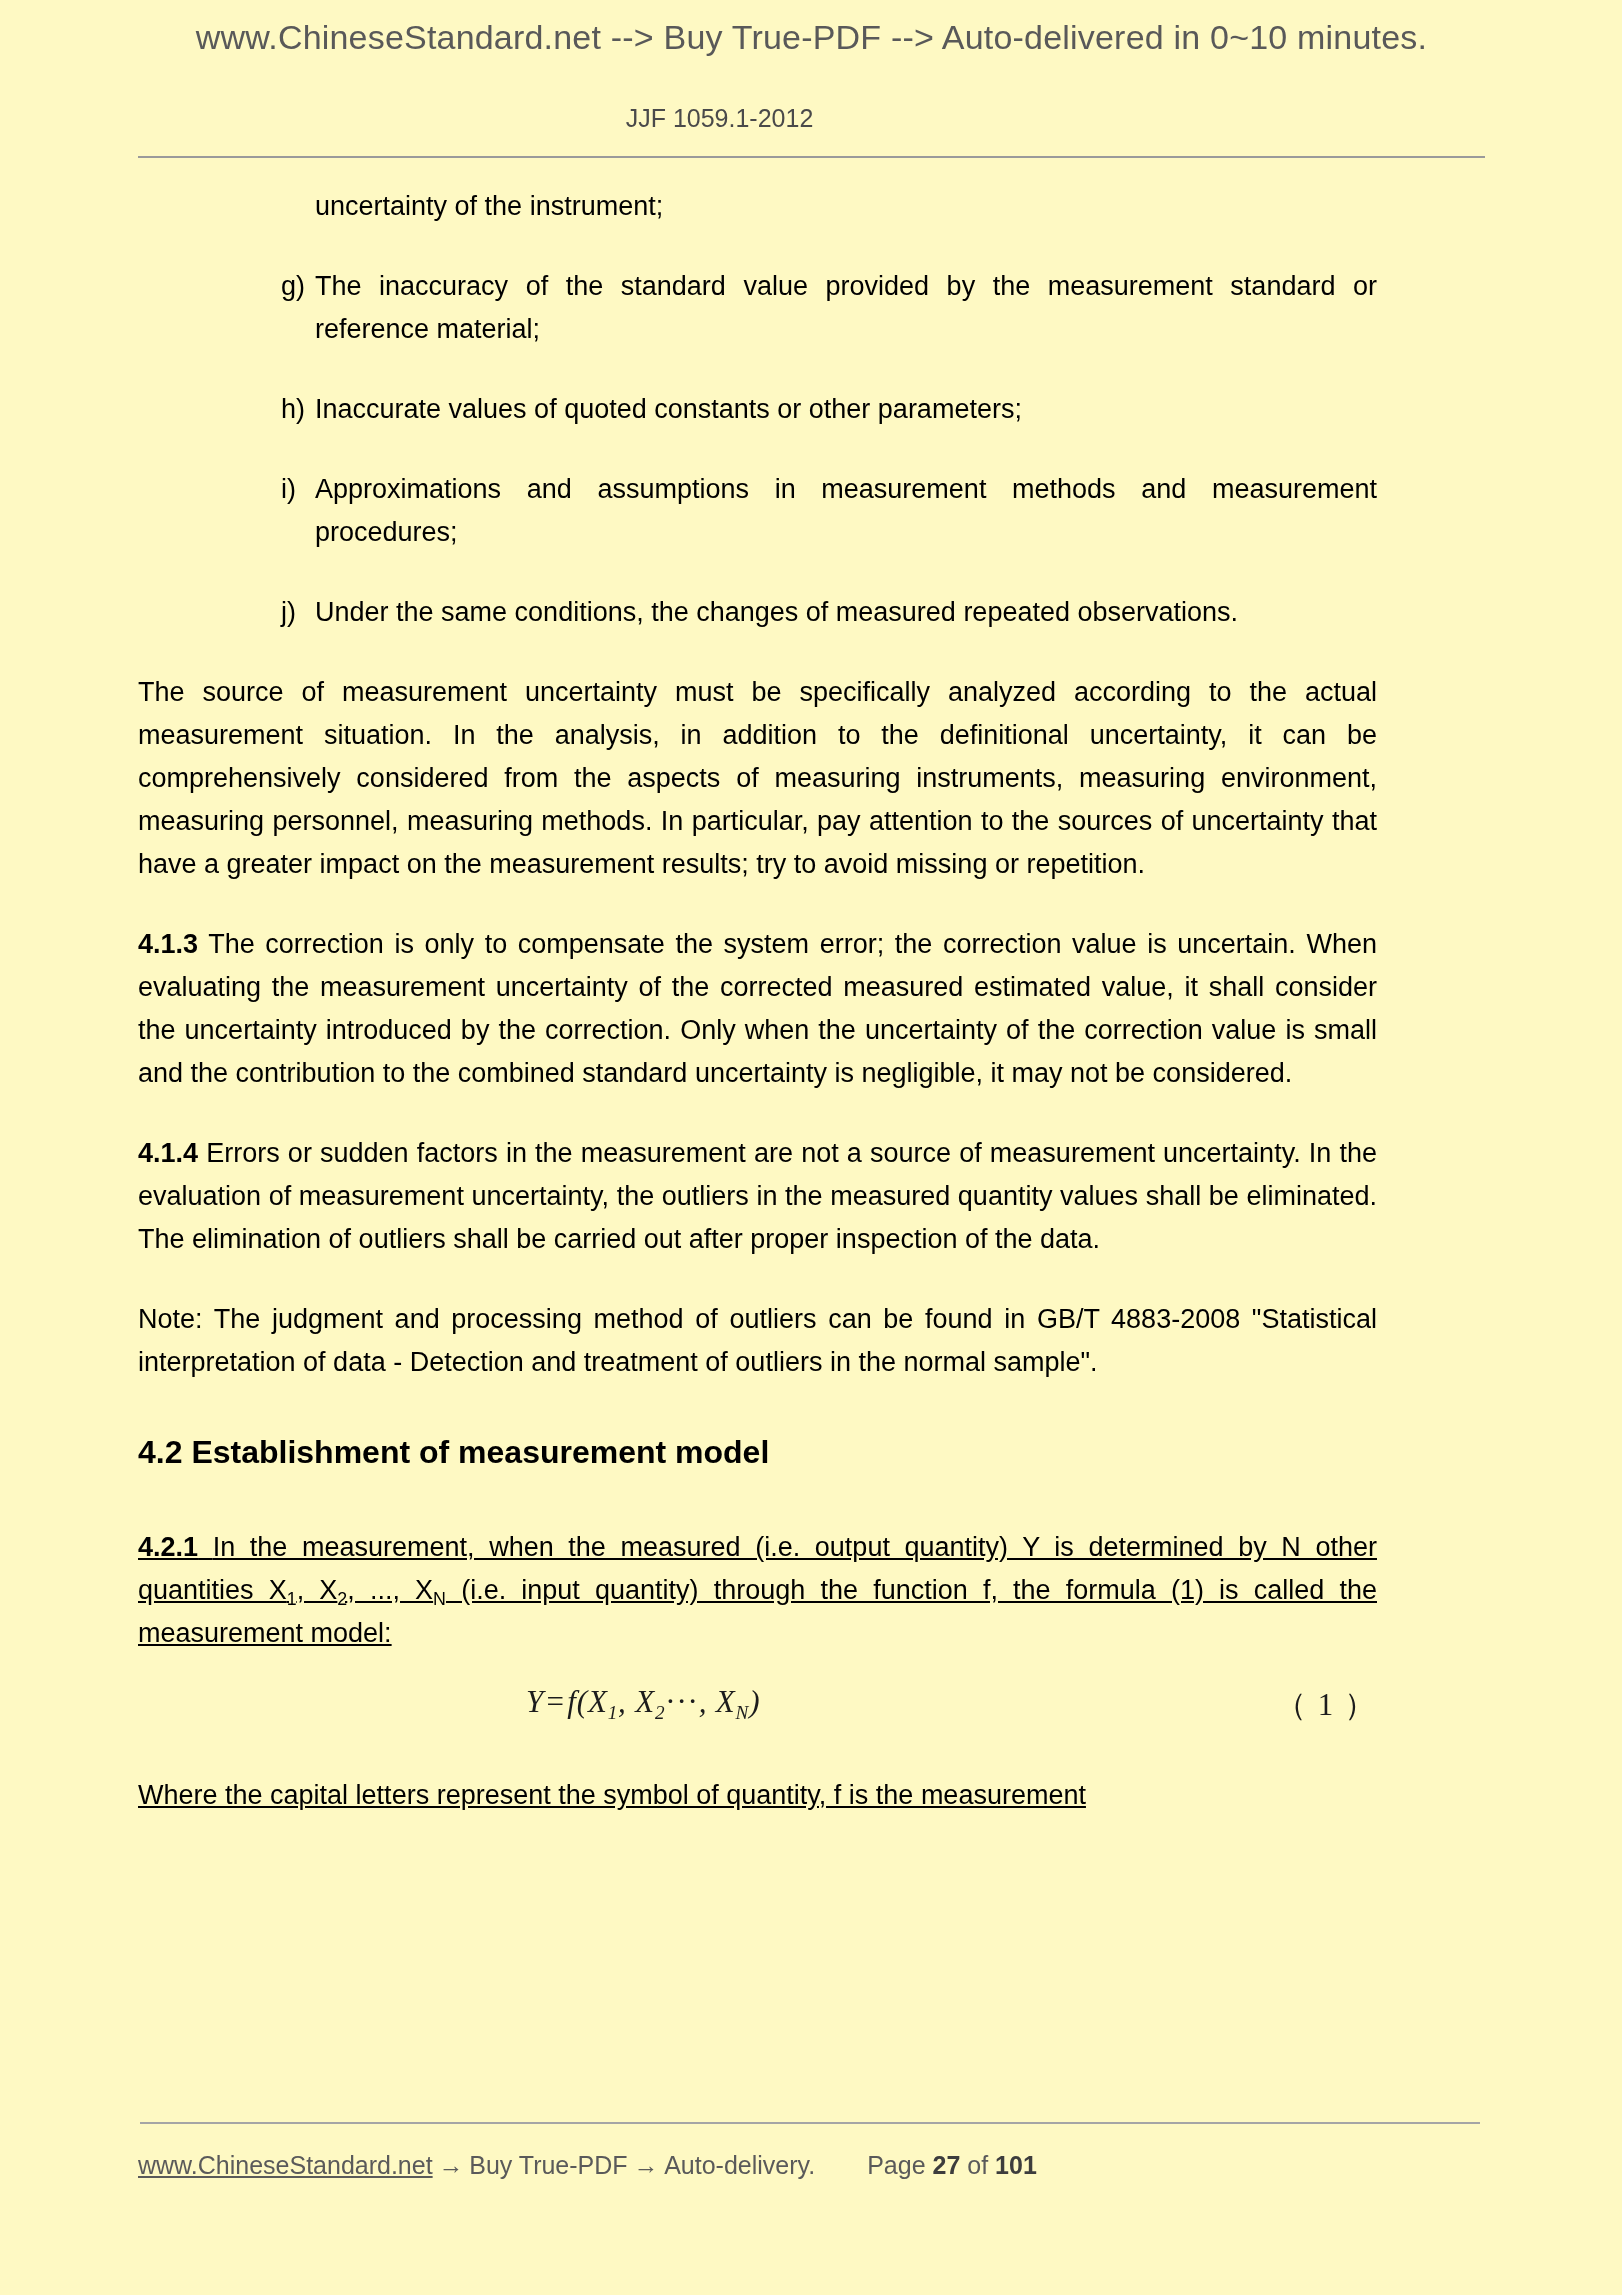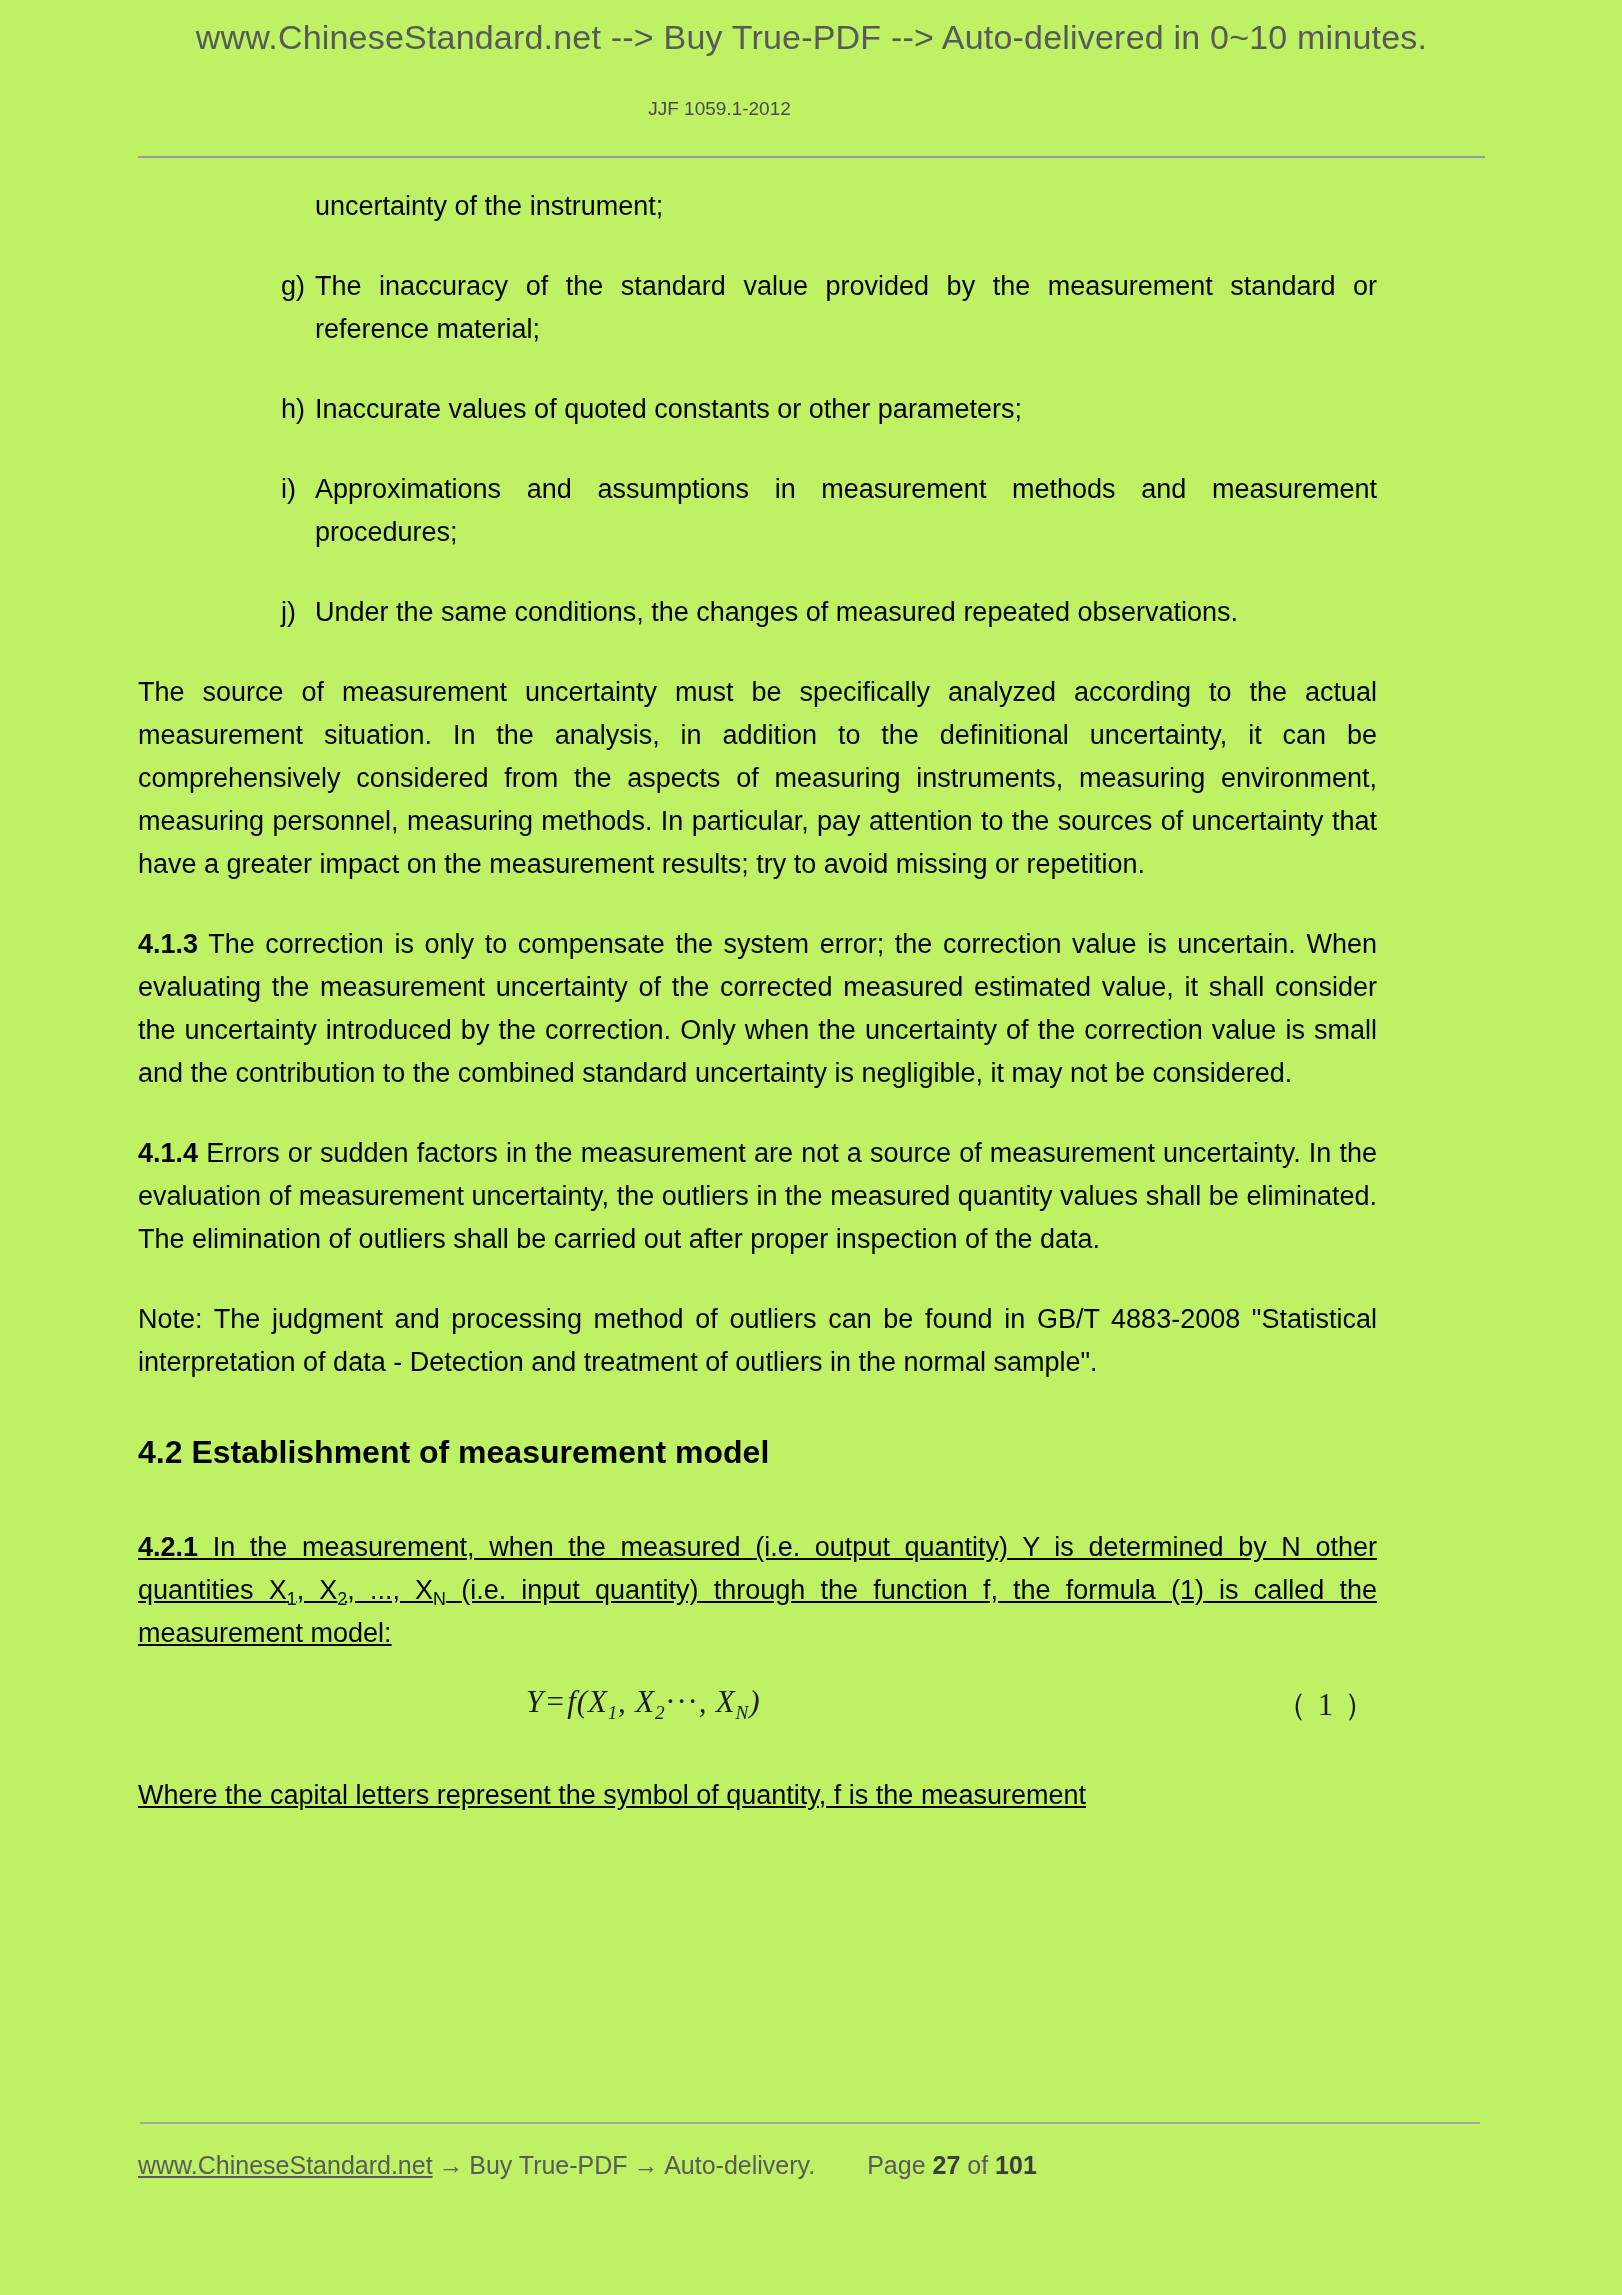--- a/index.html
+++ b/index.html
@@ -4,46 +4,46 @@
 <style>
   html, body {
     margin: 0;
     padding: 0;
     background: #ffffff;
   }
   .page {
     position: relative;
     width: 1623px;
     height: 2295px;
-    background: #bef264;
+    background: #fef9c3;
     font-family: "Liberation Sans", sans-serif;
     color: #000000;
     overflow: hidden;
     box-sizing: border-box;
   }
 
   
   .watermark {
     position: absolute;
     top: 18.3px;
     left: 0;
     width: 1623px;
     text-align: center;
     font-size: 34px;
     color: #595959;
     letter-spacing: 0.2px;
     white-space: nowrap;
   }
   .doc-code {
     position: absolute;
-    top: 98px;
+    top: 104px;
     left: 0;
     width: 1439px;
     text-align: center;
-    font-size: 19px;
+    font-size: 25px;
     color: #4a4a4a;
   }
   .rule-top {
     position: absolute;
     top: 156px;
     left: 138px;
     width: 1347px;
     height: 1.7px;
     background: #9a9a9a;
   }

